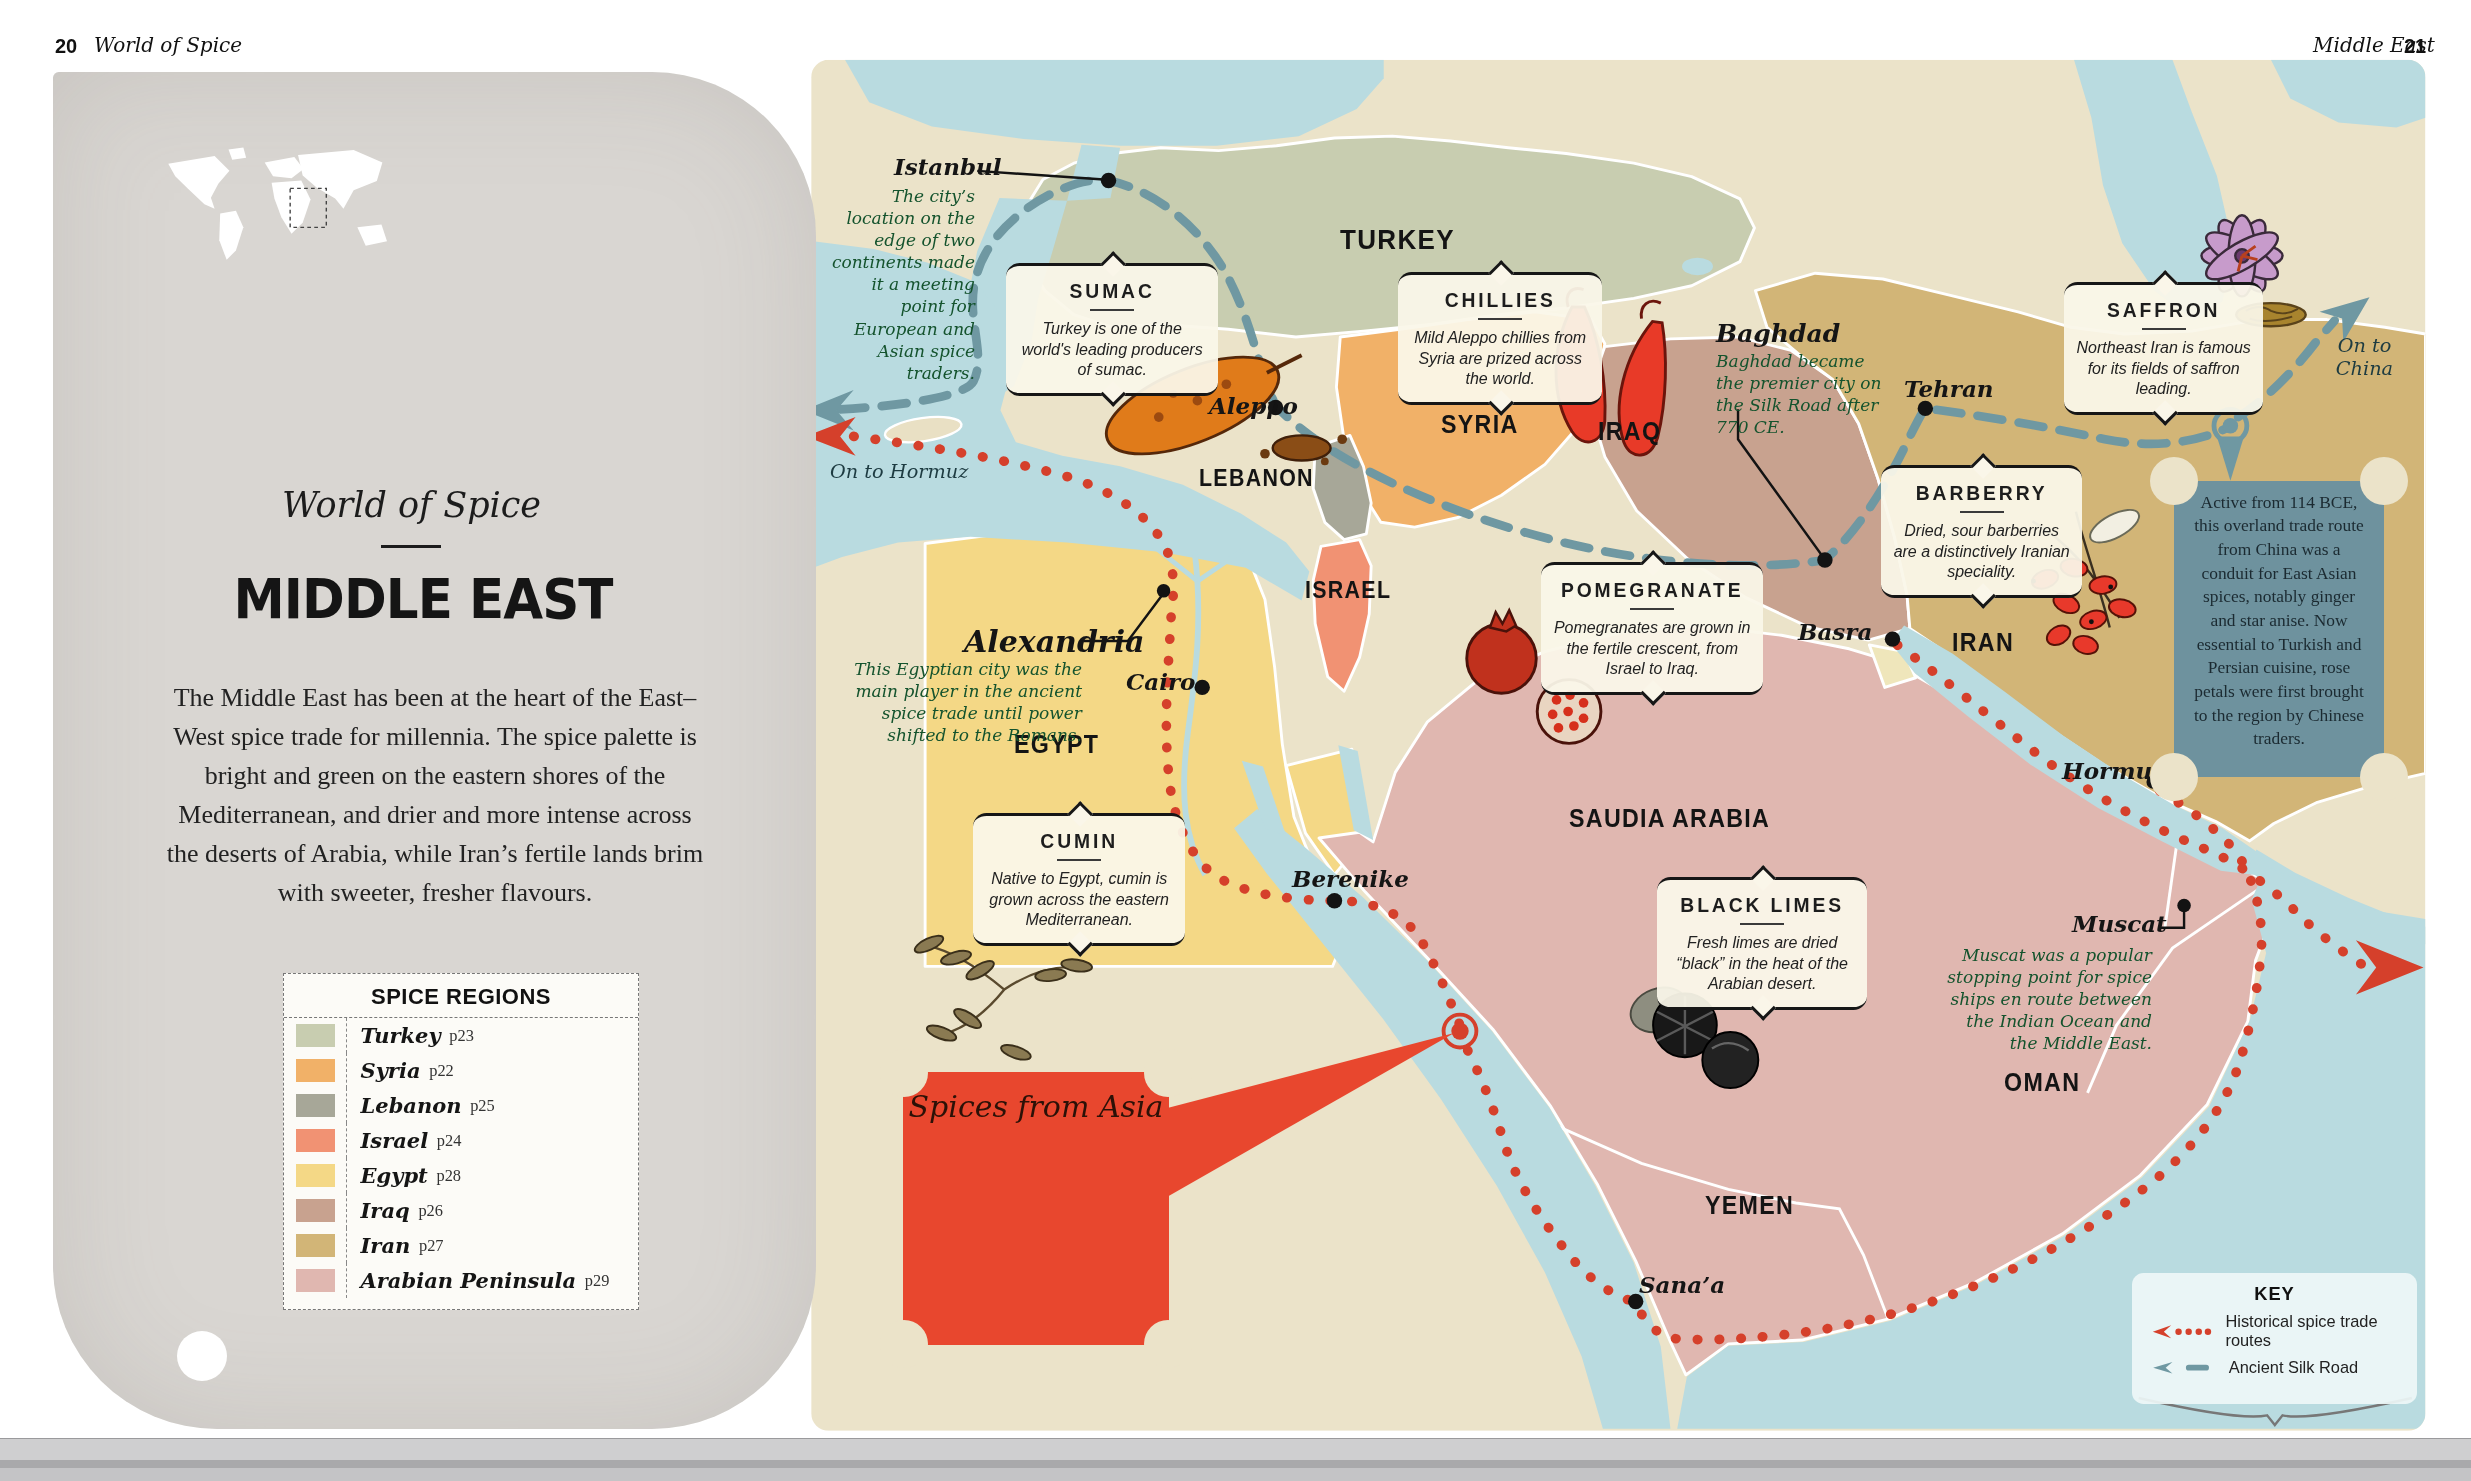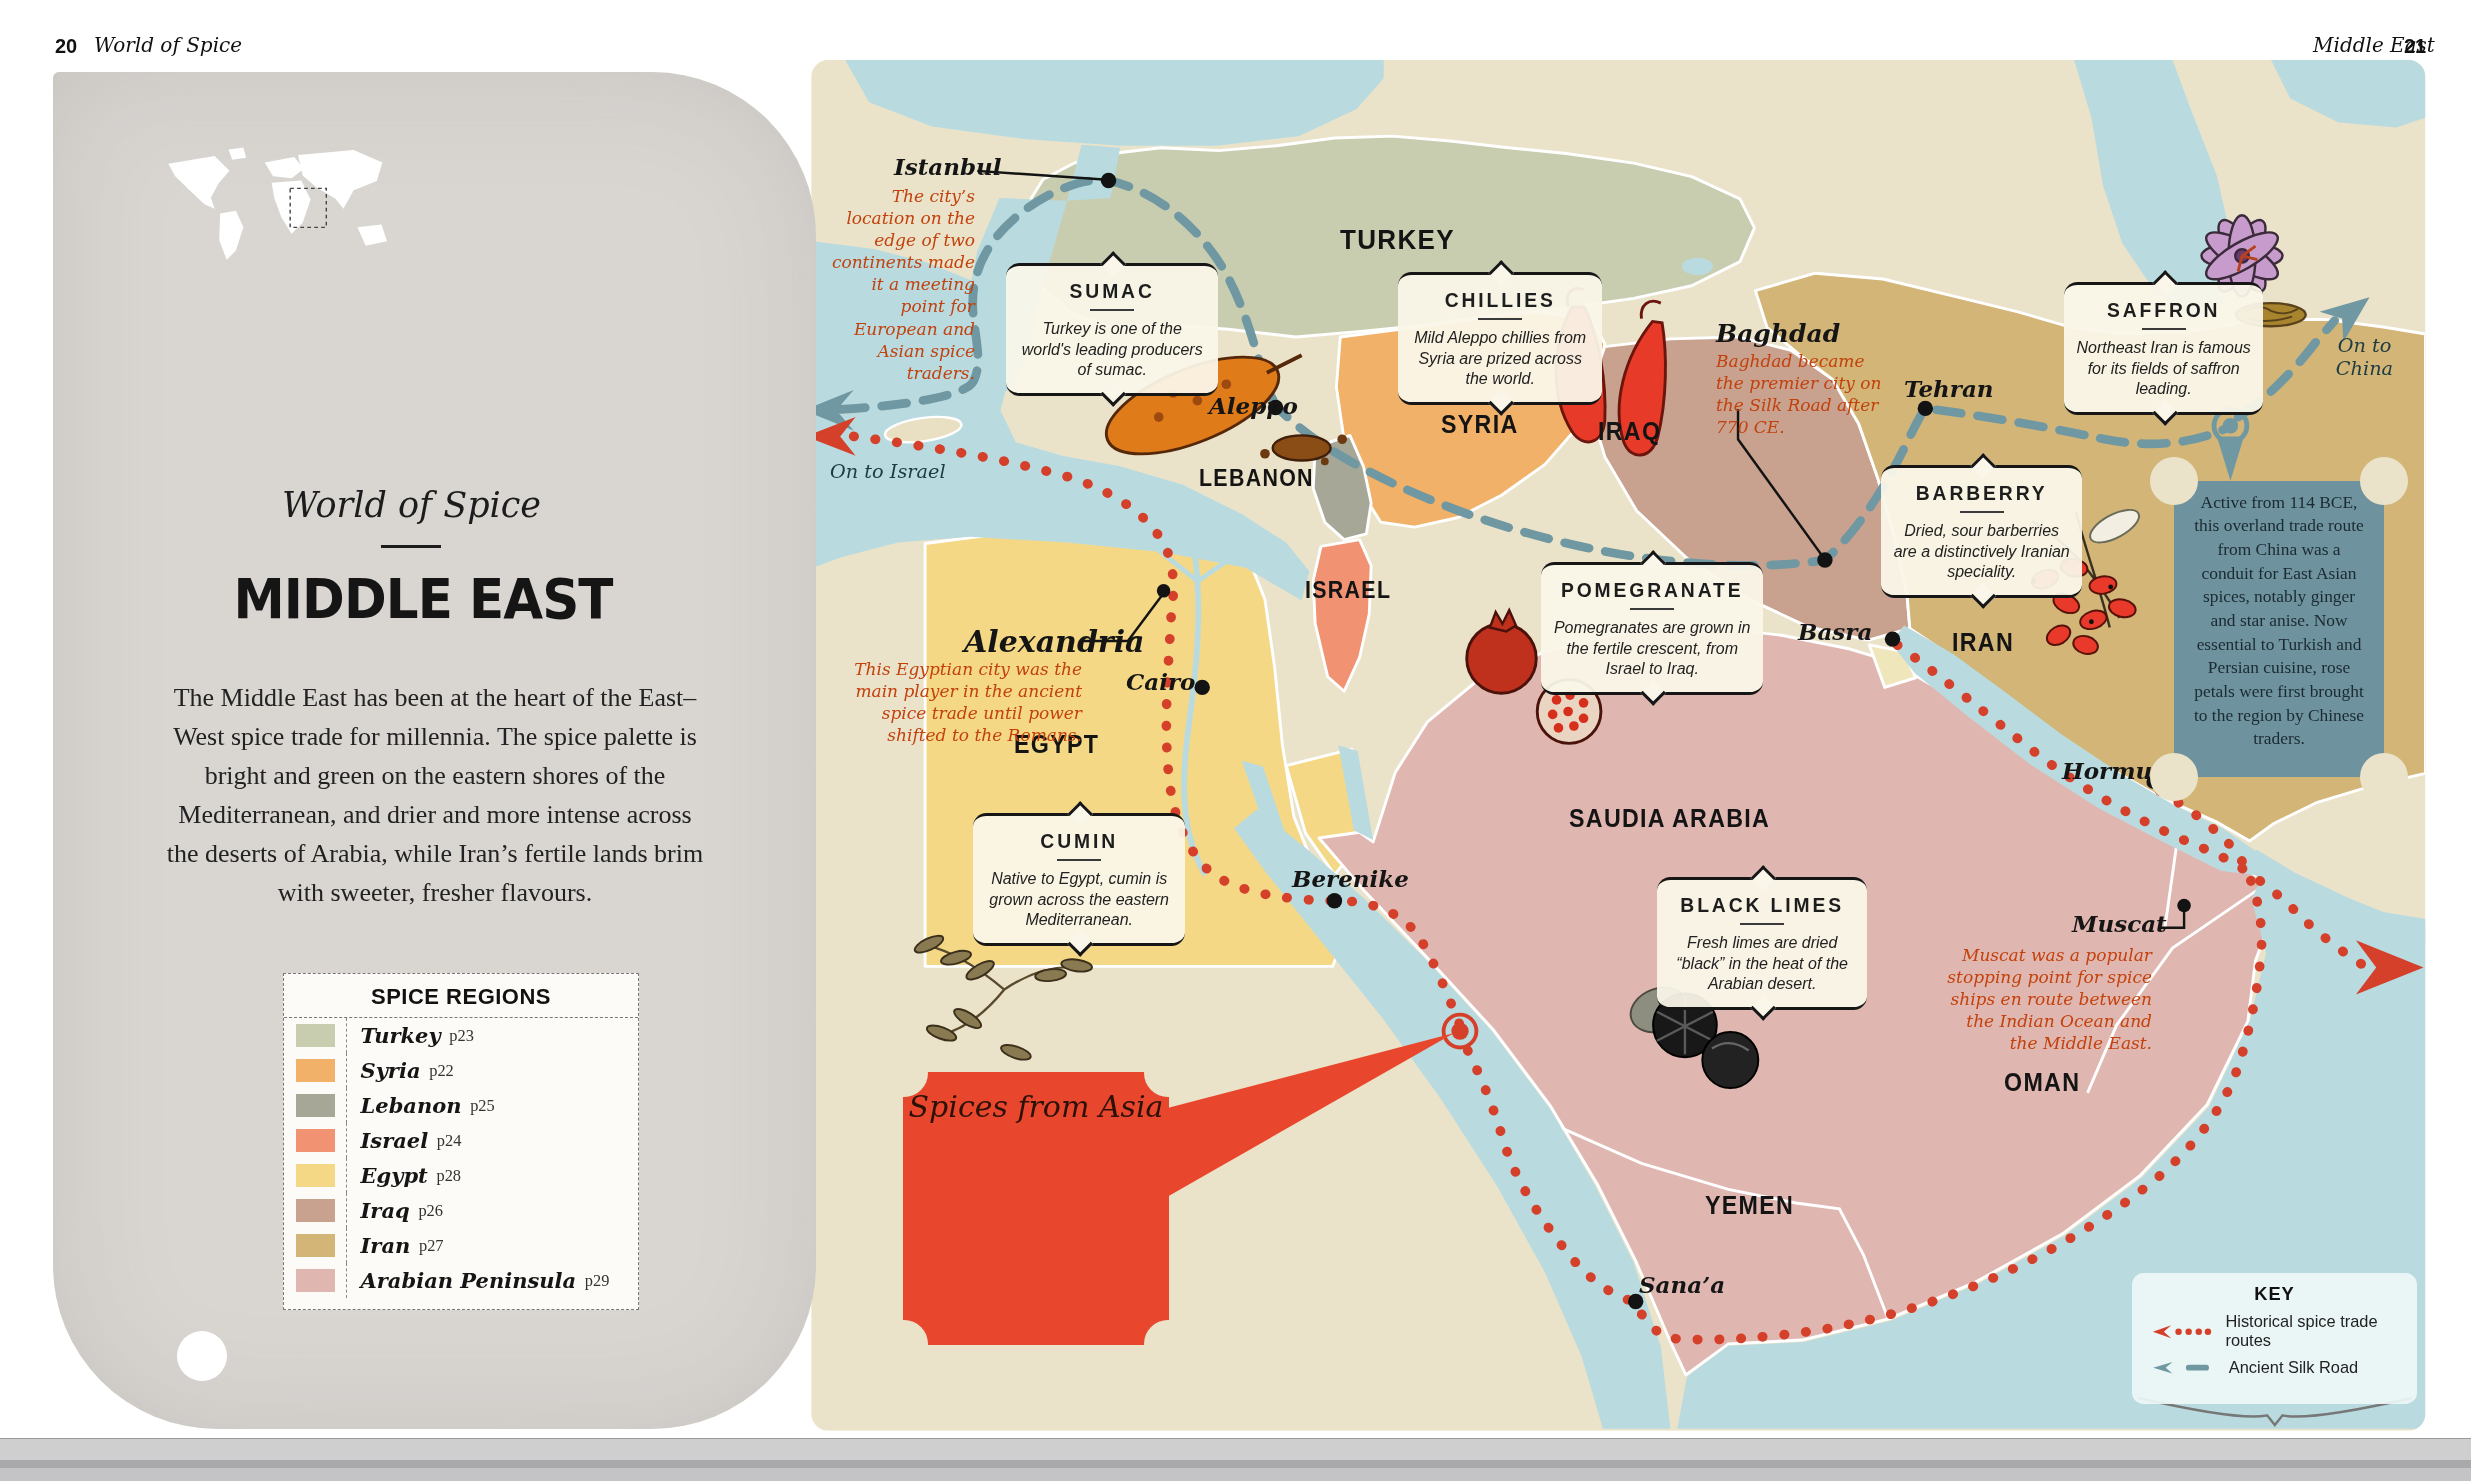--- a/index.html
+++ b/index.html
@@ -25,21 +25,21 @@
   .lg-row{display:flex;align-items:center;height:35px}
   .lg-swcell{width:62px;display:flex;justify-content:center;align-self:stretch;align-items:center;
              border-right:1.9px dashed #888}
   .lg-sw{width:39px;height:23px}
   .lg-name{font:700 italic 21px "DejaVu Serif",serif;color:#151515;margin-left:13.5px}
   .lg-page{font:16.4px "Liberation Serif",serif;color:#333;margin-left:8.7px}
   
   .region{font:700 25px "Liberation Sans",sans-serif;color:#141414;letter-spacing:1.4px;
           transform:scaleX(.93);transform-origin:left;z-index:5;white-space:nowrap}
   .city{font:700 italic 23px "DejaVu Serif",serif;color:#151515;z-index:5;white-space:nowrap}
-  .cnote{font:italic 17px "DejaVu Serif",serif;color:#c2410c;line-height:1.3;z-index:5}
+  .cnote{font:italic 17px "DejaVu Serif",serif;color:#14532d;line-height:1.3;z-index:5}
   .rlabel{font:italic 19.3px "DejaVu Serif",serif;color:#1d3b41;z-index:5}
   
   .sc{background:rgba(250,246,233,.94);border-top:3.4px solid #161616;border-bottom:3.4px solid #161616;
       border-radius:13.5px;text-align:center;padding:14.5px 9.7px 11.6px;z-index:6}
   .pk{position:absolute;width:15.4px;height:15.4px;background:#faf6e9;transform:rotate(45deg)}
   .pk.t{top:-10.6px;left:calc(50% - 7.7px);border-top:3.4px solid #161616;border-left:3.4px solid #161616}
   .pk.b{bottom:-10.6px;left:calc(50% - 7.7px);border-bottom:3.4px solid #161616;border-right:3.4px solid #161616}
   .sc-t{font:700 19.3px "Liberation Sans",sans-serif;letter-spacing:2.9px;color:#1d1d1d}
   .sc-d{width:44px;height:1.9px;background:#3a3a3a;margin:6.8px auto 7.7px}
   .sc-x{font:italic 16px "Liberation Sans",sans-serif;color:#222;line-height:1.3}
@@ -274,21 +274,21 @@
 <div class="abs city" style="left:1798px;top:618px">Basra</div>
 <div class="abs city" style="left:1126px;top:668px">Cairo</div>
 <div class="abs city" style="left:964px;top:624px;font-size:30px">Alexandria</div>
 <div class="abs cnote" style="left:848px;top:658px;width:234px;text-align:right">This Egyptian city was the main player in the ancient spice trade until power shifted to the Romans.</div>
 <div class="abs city" style="left:1292px;top:865px">Berenike</div>
 <div class="abs city" style="left:2062px;top:757px">Hormuz</div>
 <div class="abs city" style="left:2072px;top:910px">Muscat</div>
 <div class="abs cnote" style="left:1943px;top:944px;width:209px;text-align:right">Muscat was a popular stopping point for spice ships en route between the Indian Ocean and the Middle East.</div>
 <div class="abs city" style="left:1639px;top:1271px">Sana’a</div>
 
-<div class="abs rlabel" style="left:830px;top:460px">On to Israel</div>
+<div class="abs rlabel" style="left:830px;top:460px">On to Hormuz</div>
 <div class="abs rlabel" style="left:2323px;top:334px;width:83px;text-align:center">On to China</div>
 
 <div class="abs sc" style="left:1006px;top:263px;width:193px">
   <span class="pk t"></span>
     <span class="pk b"></span>
   <div class="sc-t">SUMAC</div>
     <div class="sc-d"></div>
   <div class="sc-x">Turkey is one of the world's leading producers of sumac.</div>
 </div>
 <div class="abs sc" style="left:1398px;top:272px;width:185px">

